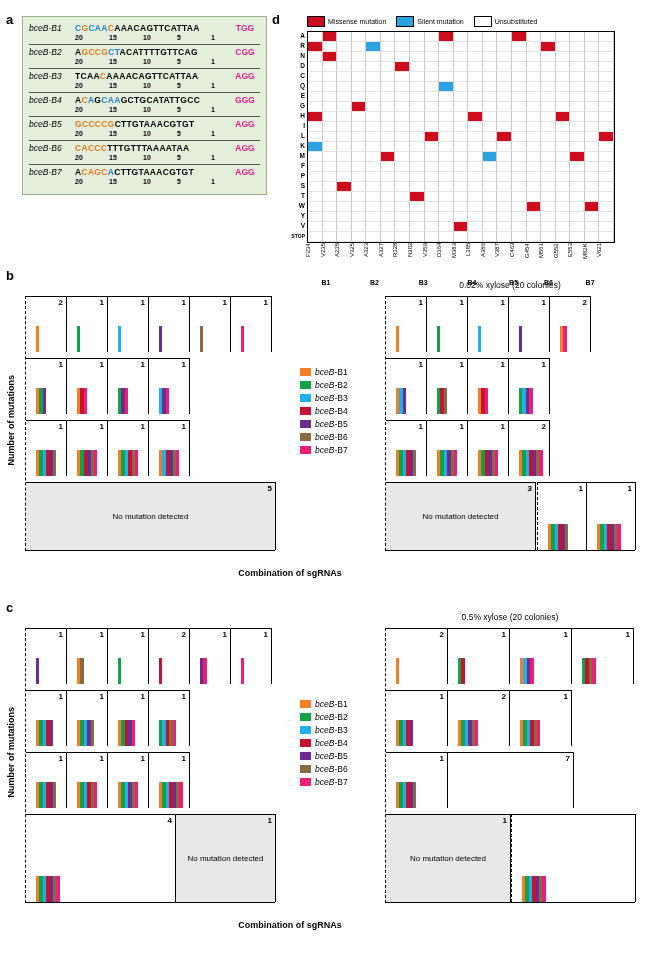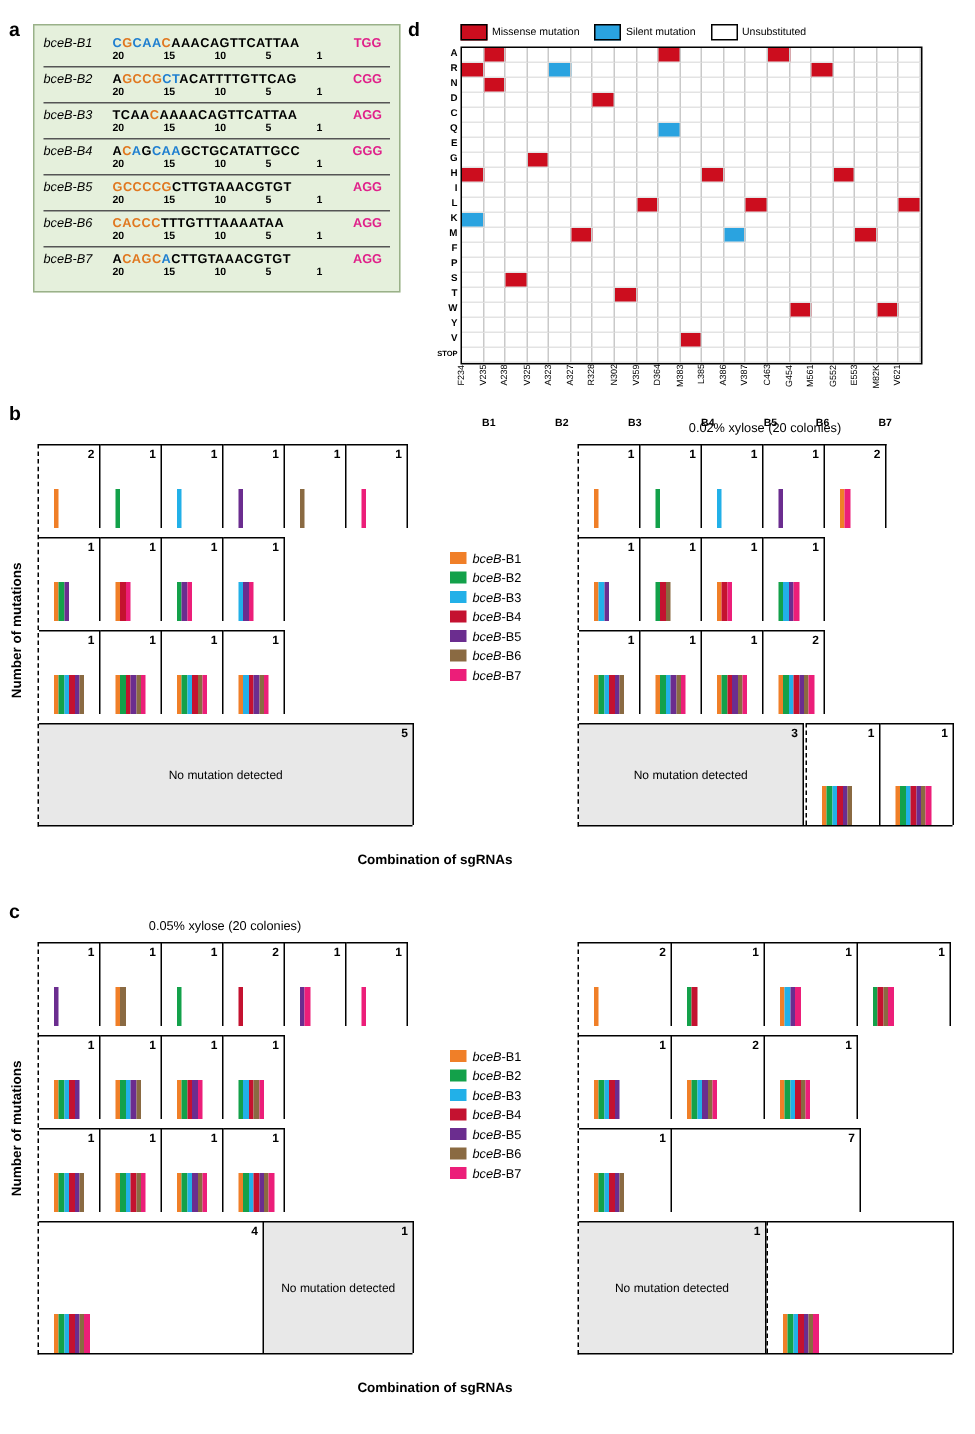--- a/index.html
+++ b/index.html
@@ -1092,21 +1092,21 @@
         </div>
       </div>
       <div class="vdash" style="left: 151px; top: 186px; height: 68px;"></div>
     </div>
 </div>
 
 <div class="panel-letter" style="left:6px;top:600px;">c</div>
 <div class="bc-panel" id="panel-c" style="left:0;top:612px;width:650px;height:330px;">
   <div class="axis-y" style="left:6px;top:95px;">Number of mutations</div>
   <div class="axis-x" style="left:175px;top:308px;width:230px;">Combination of sgRNAs</div>
-  <div class="sub-title" style="left:25px;top:0px;width:250px;">0.05% xylose (20 colonies)</div>
+  <div class="sub-title" style="left:385px;top:0px;width:250px;">0.5% xylose (20 colonies)</div>
   <div class="legend-bc" id="legend-c" style="left:300px;top:85px;">
       <div class="row">
         <span class="sw" style="background: rgb(240, 127, 40);"></span>
         <span class="lbl"><i>bceB</i>-B1</span>
       </div>
       <div class="row">
         <span class="sw" style="background: rgb(19, 161, 74);"></span>
         <span class="lbl"><i>bceB</i>-B2</span>
       </div>
       <div class="row">

